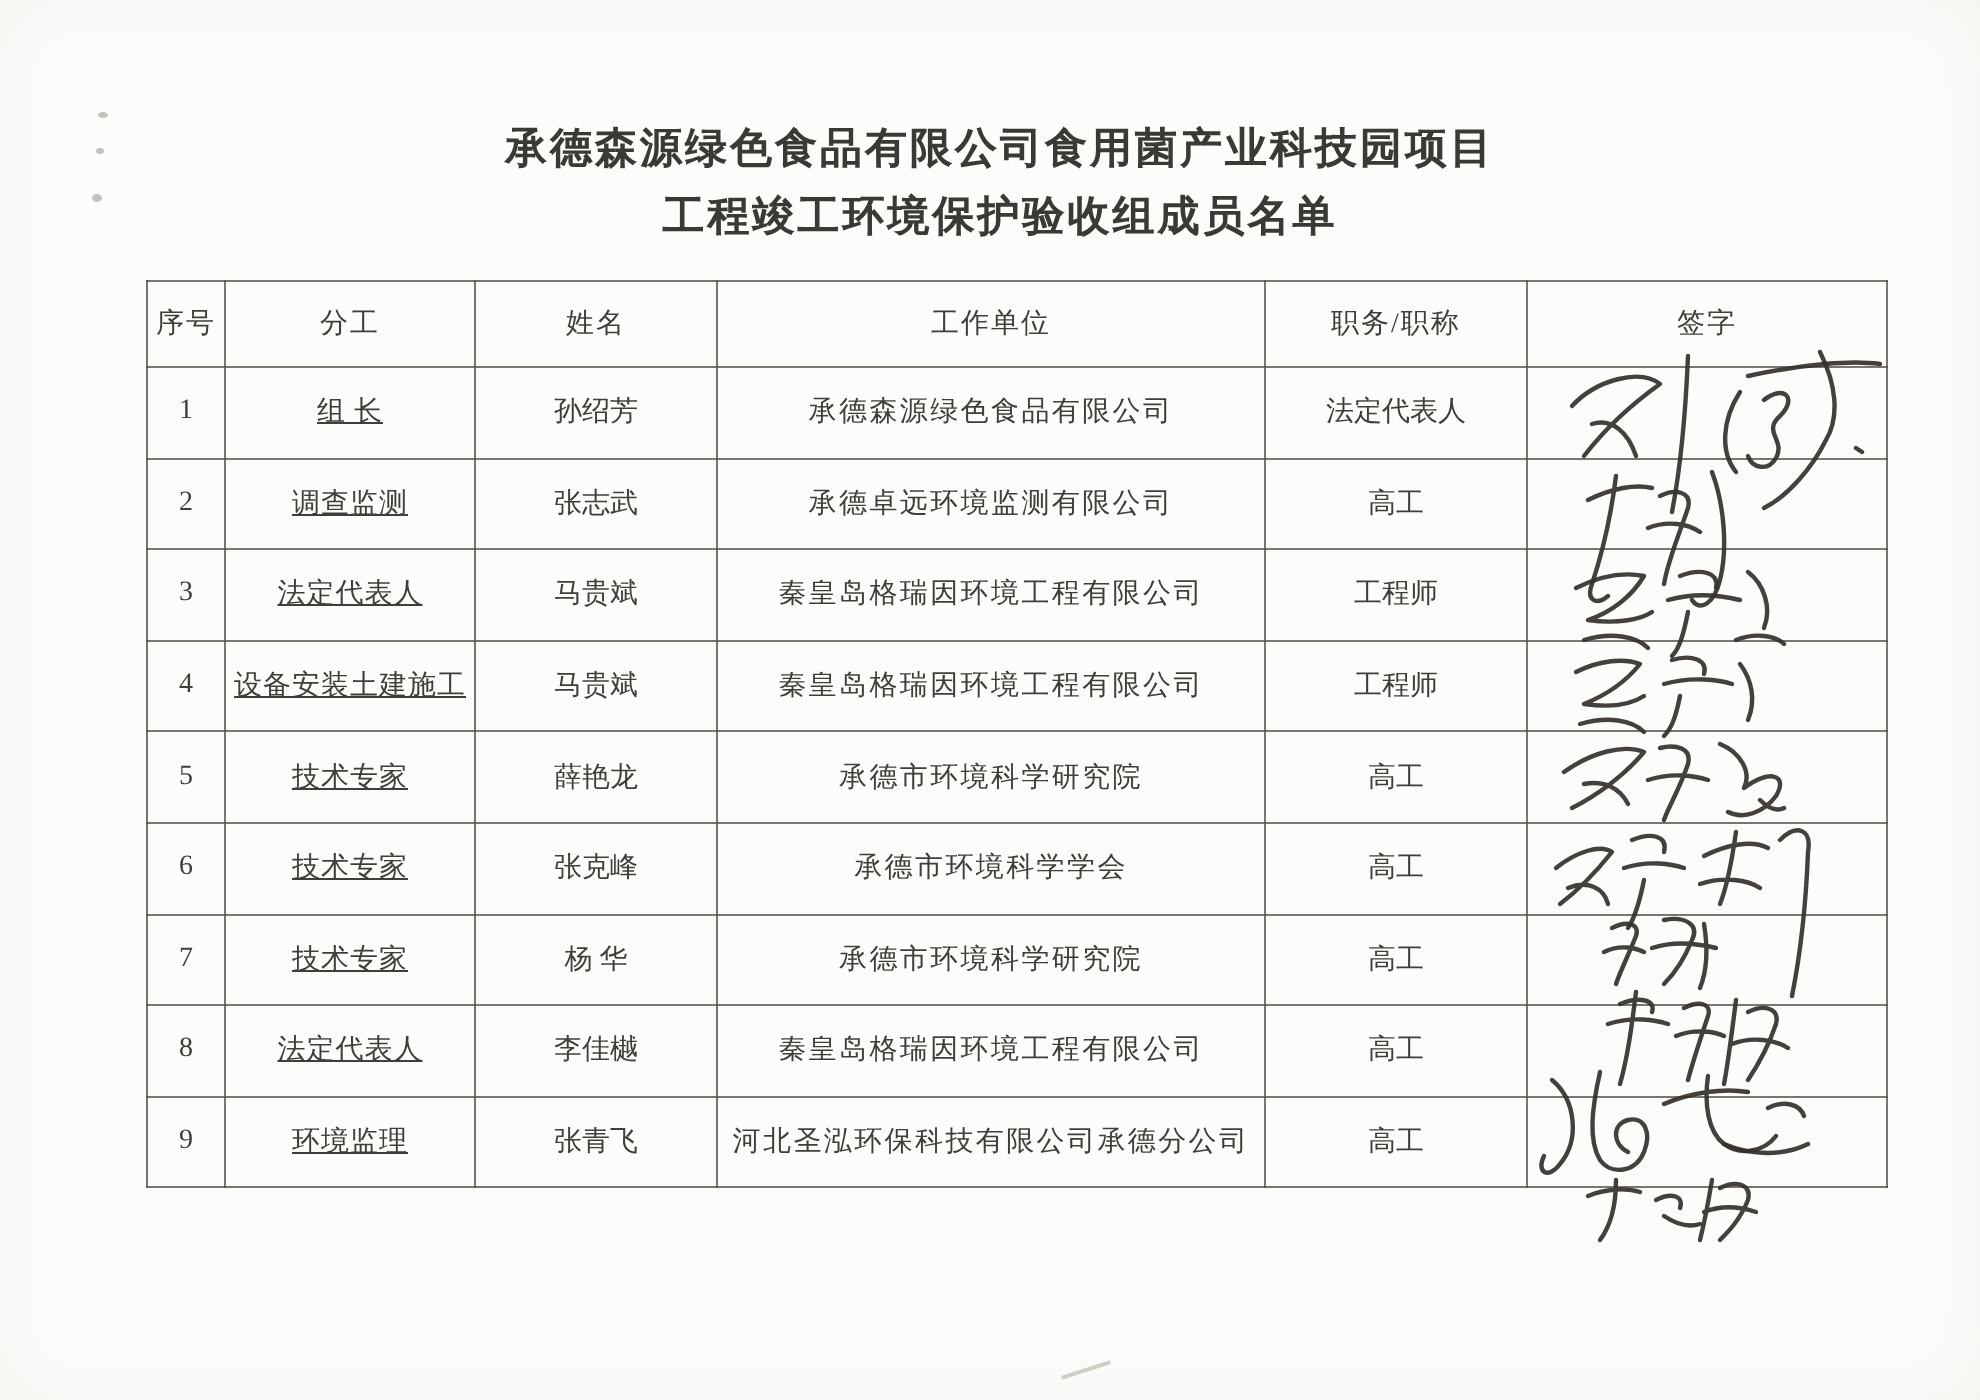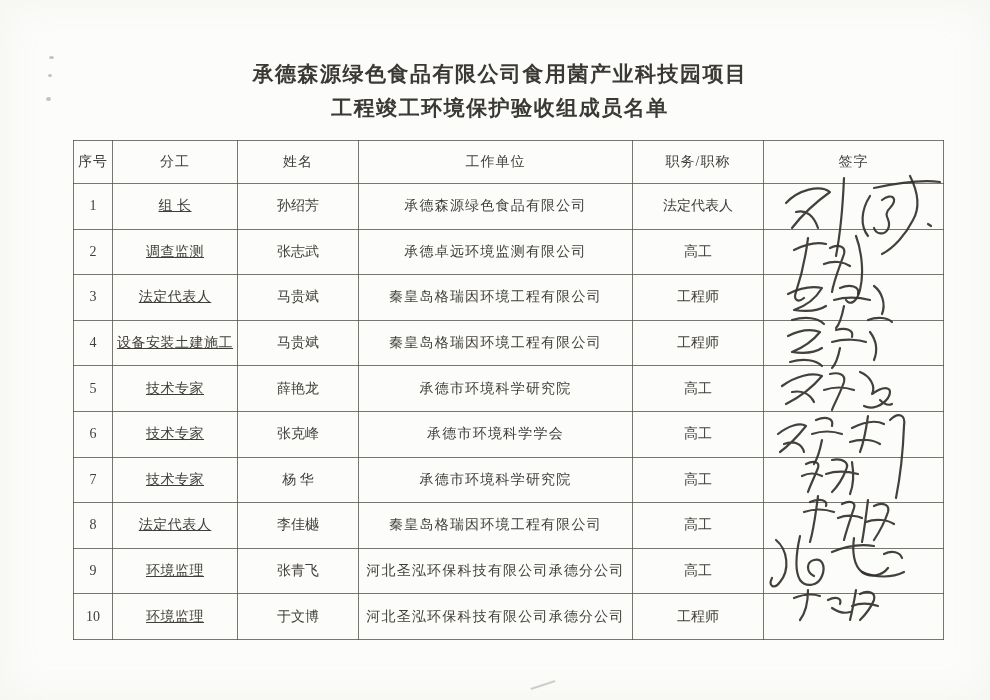--- a/index.html
+++ b/index.html
@@ -144,28 +144,20 @@
     <td></td>
   </tr>
       <tr>
     <td>9</td>
     <td class="col-role">环境监理</td>
     <td>张青飞</td>
     <td class="col-unit">河北圣泓环保科技有限公司承德分公司</td>
     <td>高工</td>
     <td></td>
   </tr>
-      <tr>
-    <td>10</td>
-    <td class="col-role">环境监理</td>
-    <td>于文博</td>
-    <td class="col-unit">河北圣泓环保科技有限公司承德分公司</td>
-    <td>工程师</td>
-    <td></td>
-  </tr>
     </tbody>
 </table>
 
 <div class="sig-overlay" id="sig-overlay">
     <svg width="168" height="98" viewBox="0 0 168 98" style="left: 778px; top: 168px;">
       <title>孙绍芳</title>
       <path d="M8,35 C20,22 42,16 52,24 C38,34 24,47 14,60 M18,44 C28,41 36,48 40,60"></path>
       <path d="M66,10 C65,34 63,62 58,88"></path>
       <path d="M92,28 C83,42 82,58 90,68"></path>
       <path d="M104,32 C114,24 121,31 112,40 C103,48 115,52 110,61 C106,68 98,66 96,60"></path>

